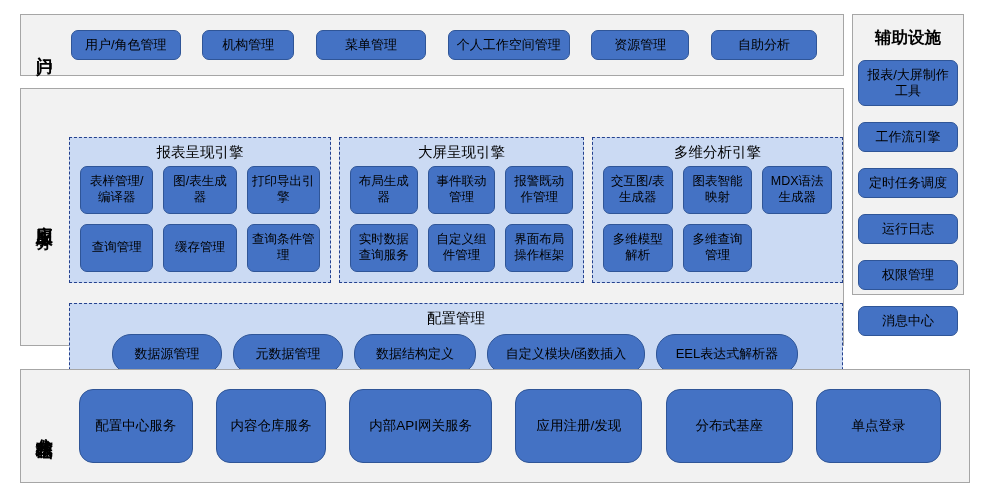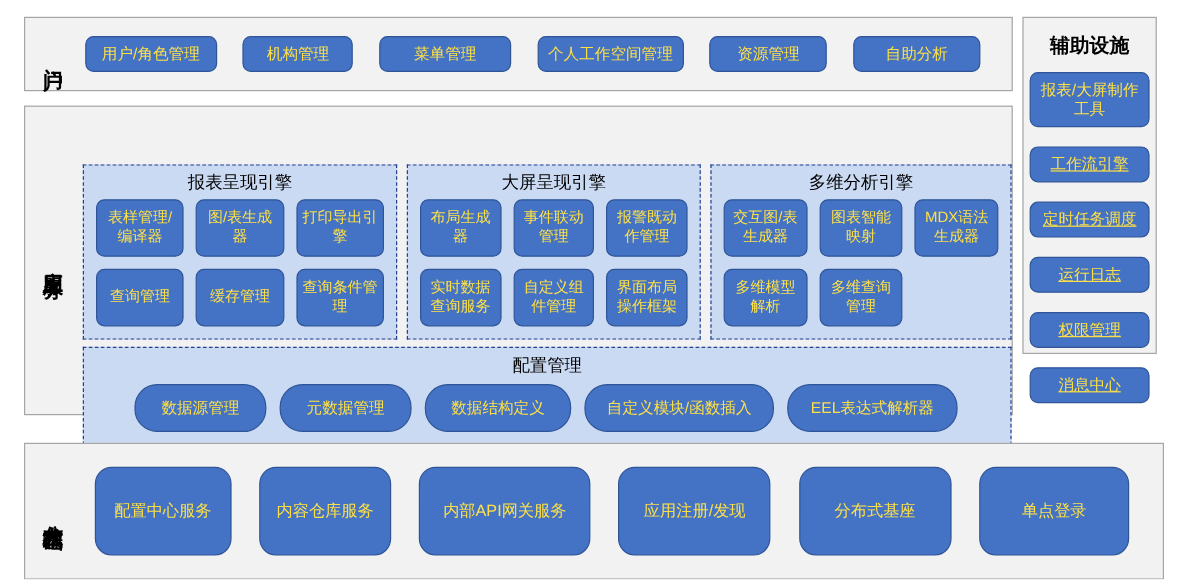--- a/index.html
+++ b/index.html
@@ -15,49 +15,49 @@
 
   .vlabel {
     writing-mode:vertical-rl; text-orientation:upright;
     font-weight:700; color:#000; font-size:17px; line-height:1.1; letter-spacing:2px;
   }
   .portal .vlabel { margin-left:13px; }
   .app .vlabel { position:absolute; left:13px; top:50%; transform:translateY(-50%); }
   .base .vlabel { margin-left:13px; letter-spacing:1px; }
 
   .node {
-    background:#4472C4; border:1px solid #2F5597; color:#fde047; border-radius:7px;
+    background:#4472C4; border:1px solid #2F5597; color:#000000; border-radius:7px;
     display:flex; align-items:center; justify-content:center; text-align:center;
     box-sizing:border-box; line-height:1.25; padding:2px 3px; flex:0 0 auto;
   }
 
   
   .portal-row { flex:1; display:flex; justify-content:space-between; align-items:center; margin:0 26px 0 18px; }
   .portal-row .node { height:30px; font-size:13px; }
   .p1{width:110px}.p2{width:92px}.p3{width:110px}.p4{width:122px}.p5{width:98px}.p6{width:106px}
 
   
   .app-inner { position:absolute; left:48px; top:14px; width:774px; }
   .groups-row { display:flex; gap:8px; }
   .group { background:#CBDAF3; border:1.5px dashed #24418E; box-sizing:border-box;margin-top:34px; }
   .g1{width:262px}.g2{width:245px}.g3{width:251px}
   .group-title { font-size:14.5px; color:#000; text-align:center; padding:5px 0 4px; }
   .group-grid { display:grid; grid-template-columns:repeat(3,1fr); gap:10px; padding:0 10px 10px; }
   .group-grid .node { height:48px; font-size:12.5px; }
 
-  .config-band { margin-top:6px; width:774px; height:82px; }
+  .config-band { margin-top:20px; width:774px; height:82px; }
   .config-row { display:flex; justify-content:space-between; align-items:center; padding:2px 44px 0 42px; }
   .config-row .node { height:40px; font-size:13px;border-radius:19px; }
   .c1{width:110px}.c2{width:110px}.c3{width:122px}.c4{width:158px}.c5{width:142px}
 
   
   .sidebar-title { font-size:16.5px; font-weight:700; color:#000; padding:8px 0 11px; text-align:center; }
   .sidebar .node { width:100px; font-size:13px; margin-bottom:16px; }
   .sb-tall { height:46px; }
-  .sb { height:30px;text-decoration:underline; }
+  .sb { height:30px; }
 
   
   .base-row { flex:1; display:flex; justify-content:space-between; align-items:center; margin:0 28px 0 26px; }
   .base-row .node { height:74px; border-radius:14px; font-size:13.5px; }
   .b1{width:114px}.b2{width:110px}.b3{width:143px}.b4{width:127px}.b5{width:127px}.b6{width:125px}
 </style>
 </head>
 <body>
 
 <div class="canvas">

